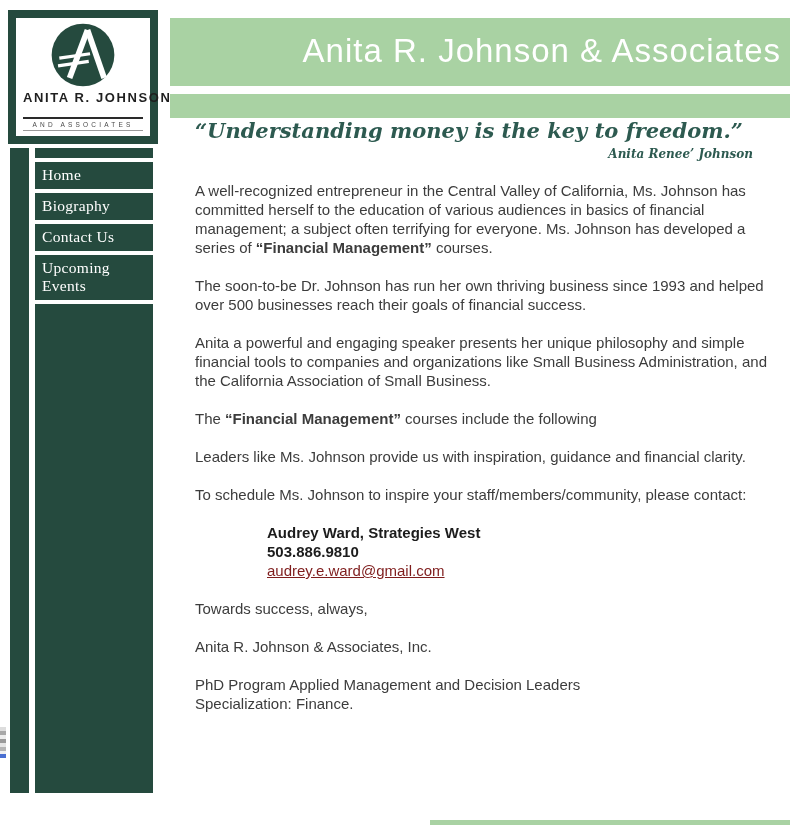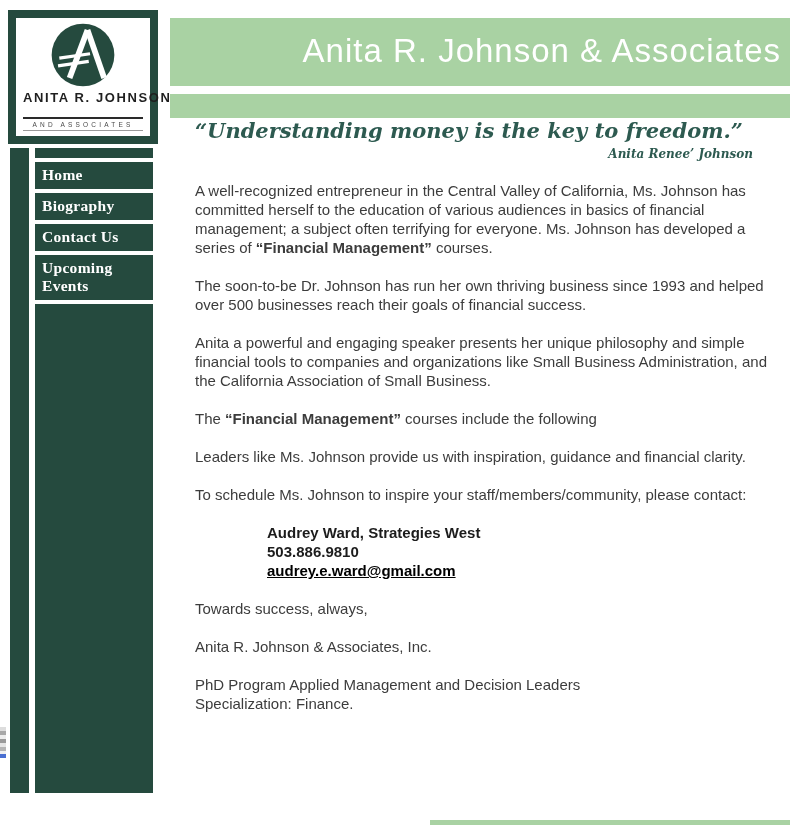--- a/index.html
+++ b/index.html
@@ -29,21 +29,21 @@
 
   .side-rail{position:absolute;left:10px;top:148px;width:19px;height:645px;
     background:var(--dark-green,#254a3e);}
 
   .nav-col{position:absolute;left:35px;top:148px;width:118px;height:645px;
     display:flex;flex-direction:column;}
   .nav-box{background:var(--dark-green,#254a3e);margin-bottom:4px;}
   .nav-spacer{height:10px;}
   .nav-list{display:flex;flex-direction:column;}
   .nav-item{display:block;background:var(--dark-green,#254a3e);margin-bottom:4px;
-    color:#fff;font-family:"Liberation Serif","DejaVu Serif",serif;font-weight:bold;
+    color:#fff;font-family:"Liberation Serif","DejaVu Serif",serif;font-weight:normal;
     font-size:15.5px;line-height:18px;padding:4px 6px 5px 7px;letter-spacing:.3px;
     text-decoration:none;}
   .nav-filler{flex:1;margin-bottom:0;}
 
   .edge-artifact{position:absolute;left:0;top:727px;width:6px;height:31px;
     background:linear-gradient(#dddddd 0 4px,#a8a8a8 4px 8px,#ededed 8px 12px,
       #9a9a9a 12px 16px,#e5e5e5 16px 20px,#b5b5b5 20px 24px,#f0f0f0 24px 27px,
       #4a6fd1 27px 31px);}
 
   
@@ -61,21 +61,21 @@
   .main{position:absolute;left:195px;top:120px;width:578px;
     color:var(--body-text,#3c3c3c);font-size:15px;line-height:19px;}
   .quote-block{margin-bottom:15px;font-family:"DejaVu Serif","Liberation Serif",serif;
     font-style:italic;font-weight:bold;color:var(--quote-teal,#2d5a50);}
   .quote-text{font-size:21px;line-height:22px;}
   .quote-attr{font-size:12px;line-height:24px;text-align:right;padding-right:20px;}
   .para{margin-bottom:19px;}
   .courses{margin:0 0 19px 72px;width:432px;
     font-weight:bold;color:var(--course-teal,#214c44);}
   .contact-block{margin:0 0 19px 72px;font-weight:bold;color:#1c1c1c;}
-  .email-link{color:#000000;text-decoration:underline;font-weight:bold;}
+  .email-link{color:#7f1d1d;text-decoration:underline;font-weight:normal;}
   .sig-block{margin-bottom:19px;}
   b{color:inherit;}
 </style>
 </head>
 <body>
 
 <div class="page">
 
   <div class="logo-block">
     <div class="logo-panel">

